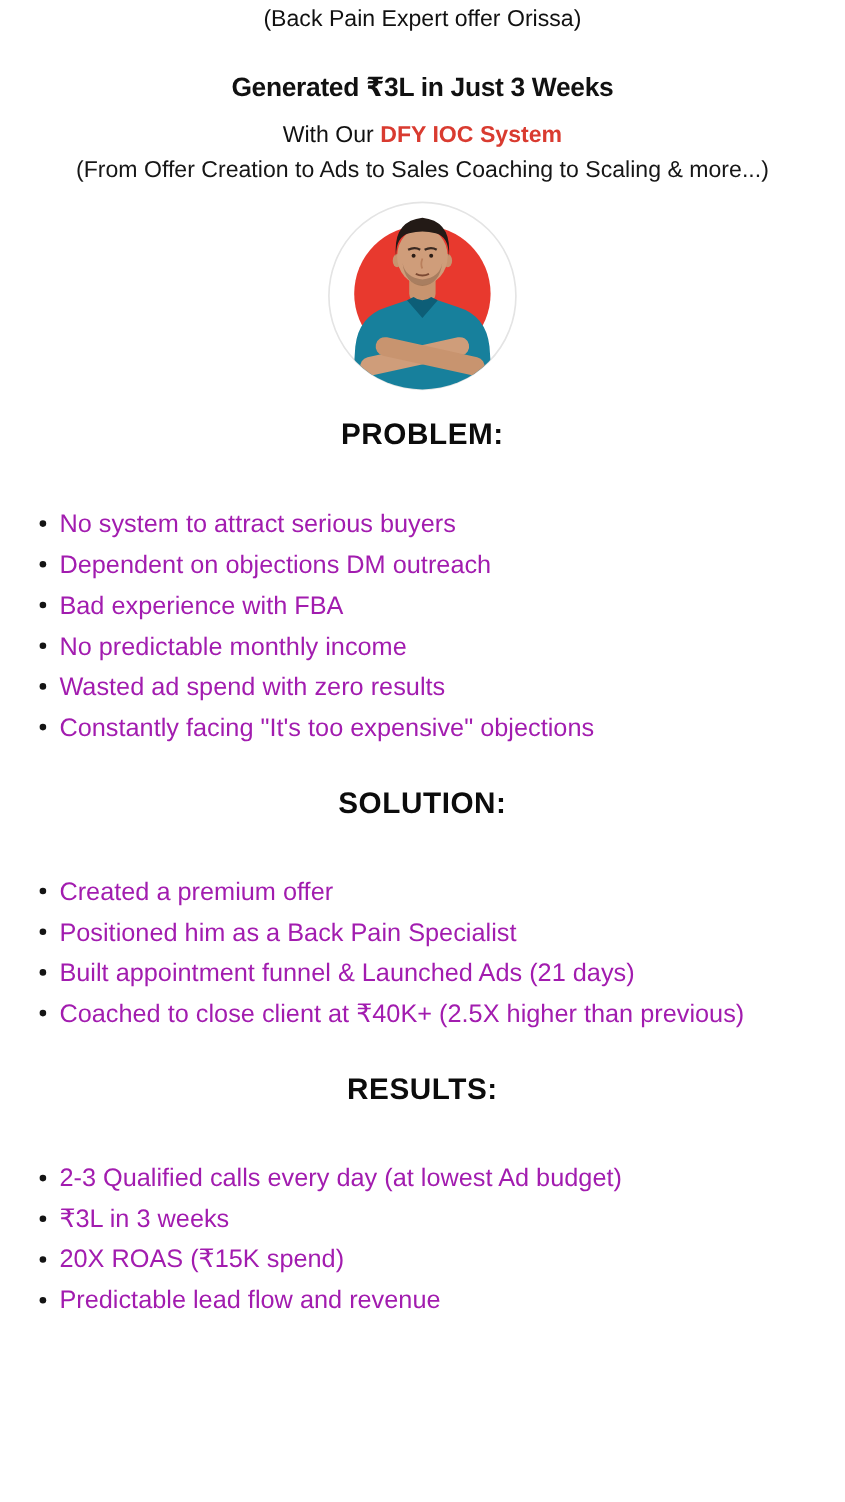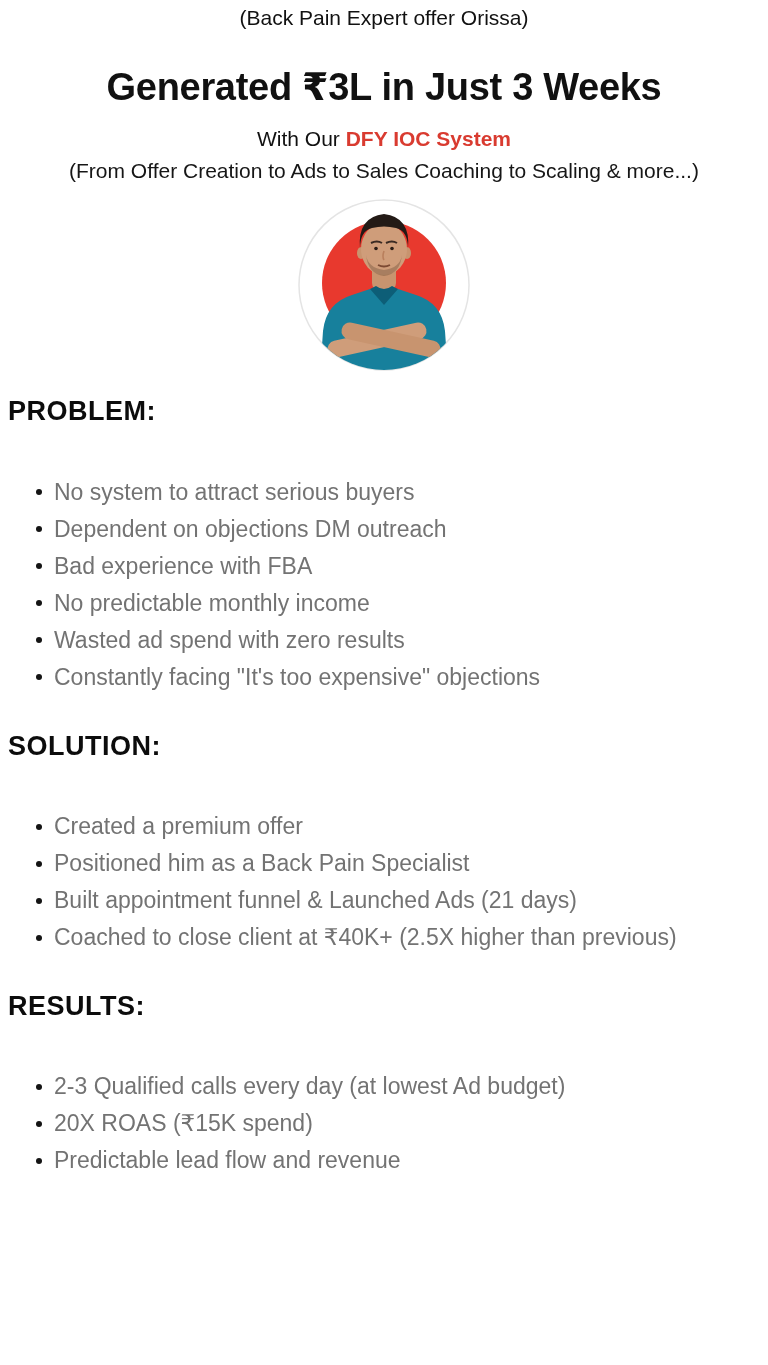--- a/index.html
+++ b/index.html
@@ -22,21 +22,21 @@
     line-height: 1.15;
   }
   .accent-red { color: #e03a2c; }
   .subtitle {
     margin-top: 5px;
     font-size: 21px;
     line-height: 1.2;
   }
   .headline {
     margin: 36px 0 0;
-    font-size: 38px;
+    font-size: 24px;
     font-weight: 800;
     letter-spacing: -0.3px;
     line-height: 1.15;
   }
   .subheadline {
     margin-top: 16px;
     font-size: 21px;
     line-height: 1.2;
   }
   .subheadline .hl { font-weight: bold; color: #d93b30; text-align: right; }
@@ -59,32 +59,33 @@
   .sec-problem { margin-top: 22px; }
   .sec-solution { margin-top: 34px; }
   .sec-results { margin-top: 34px; }
   .sec h2 {
     margin: 0;
     font-size: 27px;
     font-weight: 800;
     letter-spacing: 0.5px;
     line-height: 1.2;
     color: #0c0c0c;
+    text-align: center;
   }
   .sec ul {
     list-style: none;
     margin: 46px 0 0 0;
     padding: 0 0 0 28px;
   }
   .sec li {
     position: relative;
     padding-left: 18px;
     font-size: 23px;
     line-height: 37px;
-    color: #737373;
+    color: #a21caf;
   }
   .sec li::before {
     content: "";
     position: absolute;
     left: 0;
     top: 15.5px;
     width: 6px;
     height: 6px;
     border-radius: 50%;
     background: #141414;
@@ -153,18 +154,19 @@
       <li>Positioned him as a Back Pain Specialist</li>
       <li>Built appointment funnel &amp; Launched Ads (21 days)</li>
       <li>Coached to close client at ₹40K+ (2.5X higher than previous)</li>
     </ul>
   </section>
 
   <section class="sec sec-results">
     <h2>RESULTS:</h2>
     <ul>
       <li>2-3 Qualified calls every day (at lowest Ad budget)</li>
+      <li>₹3L in 3 weeks</li>
       <li>20X ROAS (₹15K spend)</li>
       <li>Predictable lead flow and revenue</li>
     </ul>
   </section>
 
 </main>
 
 </body></html>

